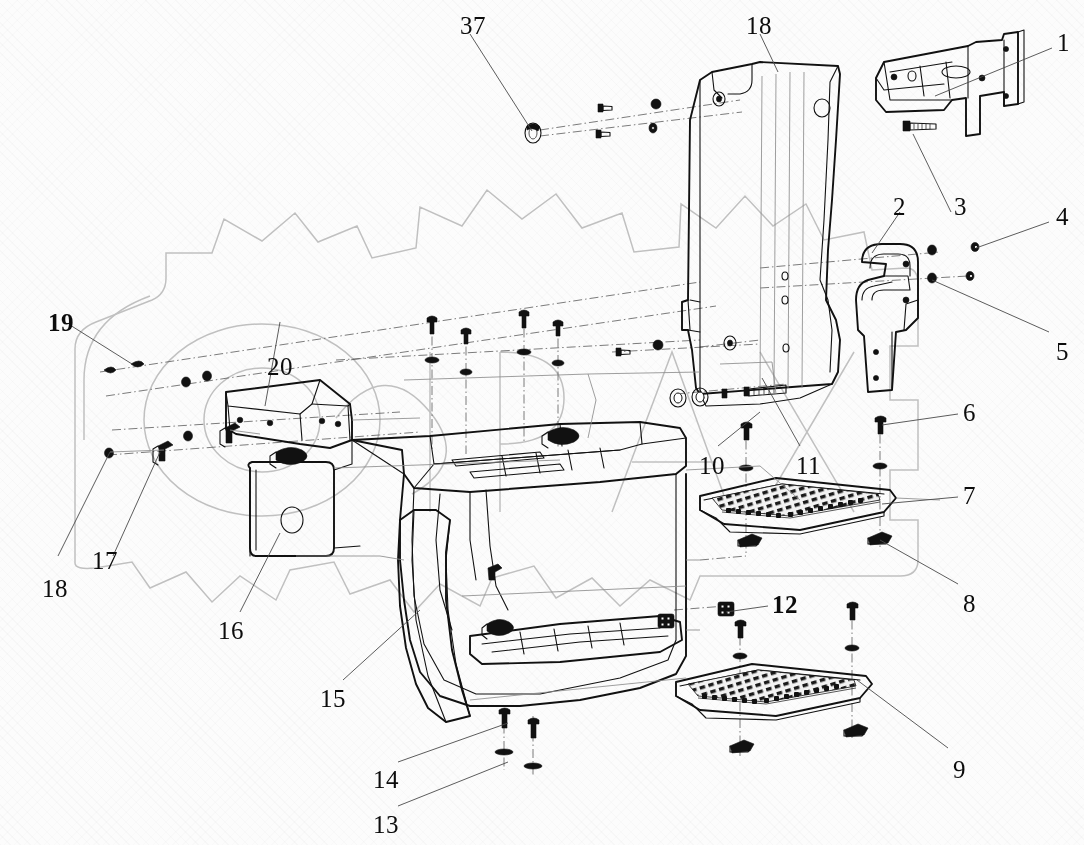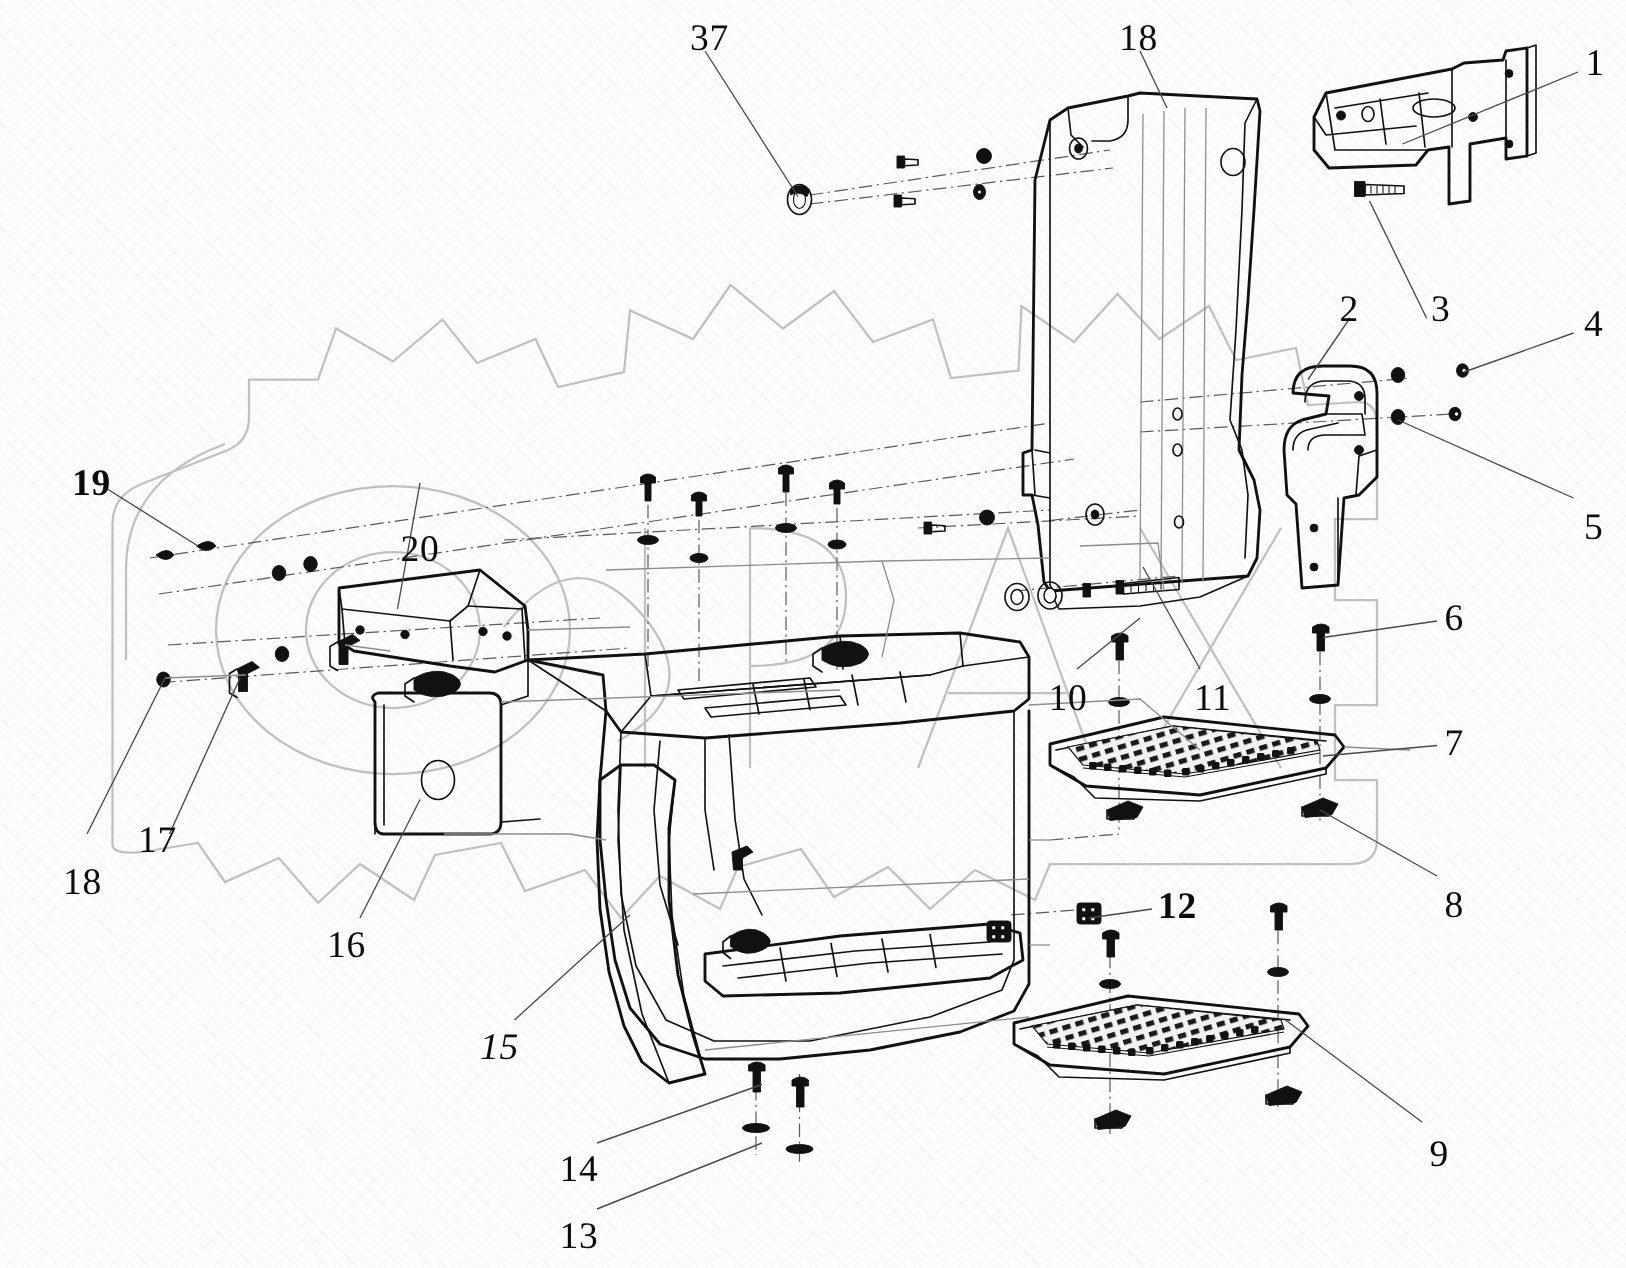--- a/index.html
+++ b/index.html
@@ -455,21 +455,21 @@
   <div class="lbl" style="left:1056px;top:339px;">5</div>
   <div class="lbl" style="left:963px;top:400px;">6</div>
   <div class="lbl" style="left:963px;top:483px;">7</div>
   <div class="lbl" style="left:963px;top:591px;">8</div>
   <div class="lbl" style="left:953px;top:757px;">9</div>
   <div class="lbl" style="left:699px;top:453px;text-align:center;">10</div>
   <div class="lbl" style="left:796px;top:453px;text-align:center;">11</div>
   <div class="lbl" style="left:772px;top:592px;font-weight:bold;">12</div>
   <div class="lbl" style="left:373px;top:812px;">13</div>
   <div class="lbl" style="left:373px;top:767px;">14</div>
-  <div class="lbl" style="left:320px;top:686px;font-style:italic;">15</div>
+  <div class="lbl" style="left:320px;top:686px;">15</div>
   <div class="lbl" style="left:218px;top:618px;">16</div>
   <div class="lbl" style="left:92px;top:548px;">17</div>
   <div class="lbl" style="left:42px;top:576px;">18</div>
   <div class="lbl" style="left:48px;top:310px;font-weight:bold;">19</div>
   <div class="lbl" style="left:267px;top:316px;margin-top:38px;">20</div>
   <div class="lbl" style="left:460px;top:13px;">37</div>
   <div class="lbl" style="left:746px;top:13px;">18</div>
 
 </div>
 

